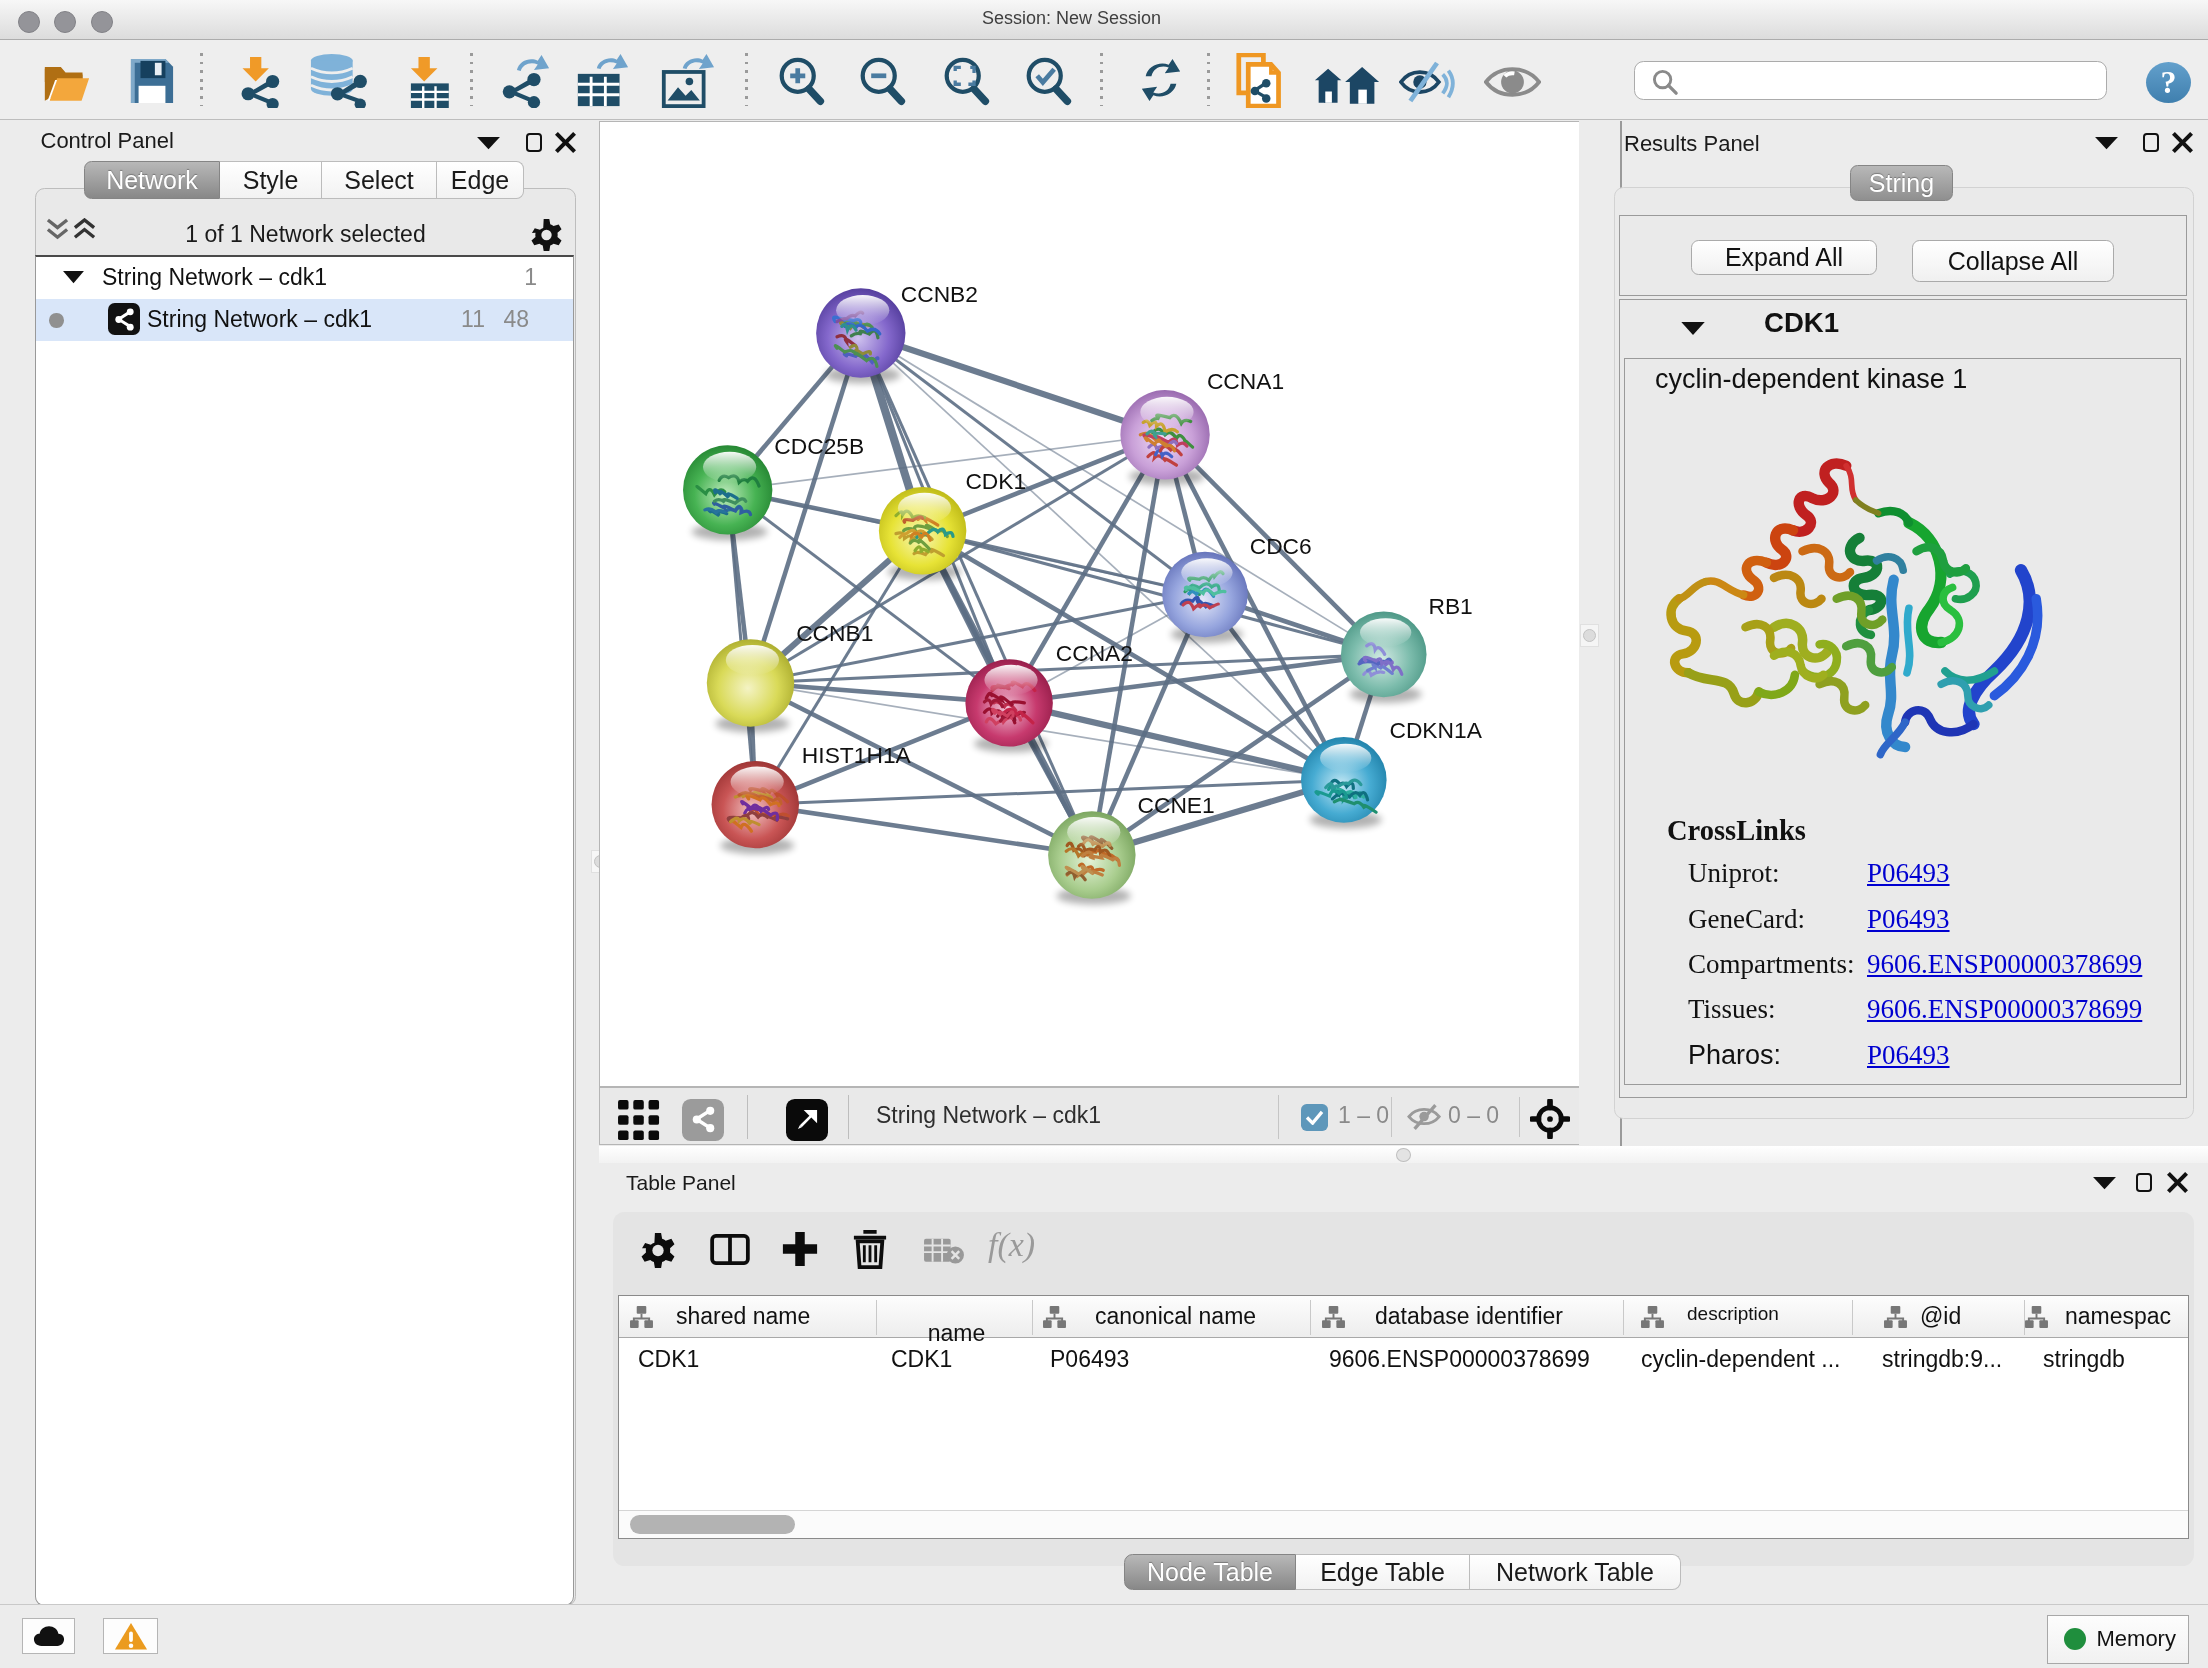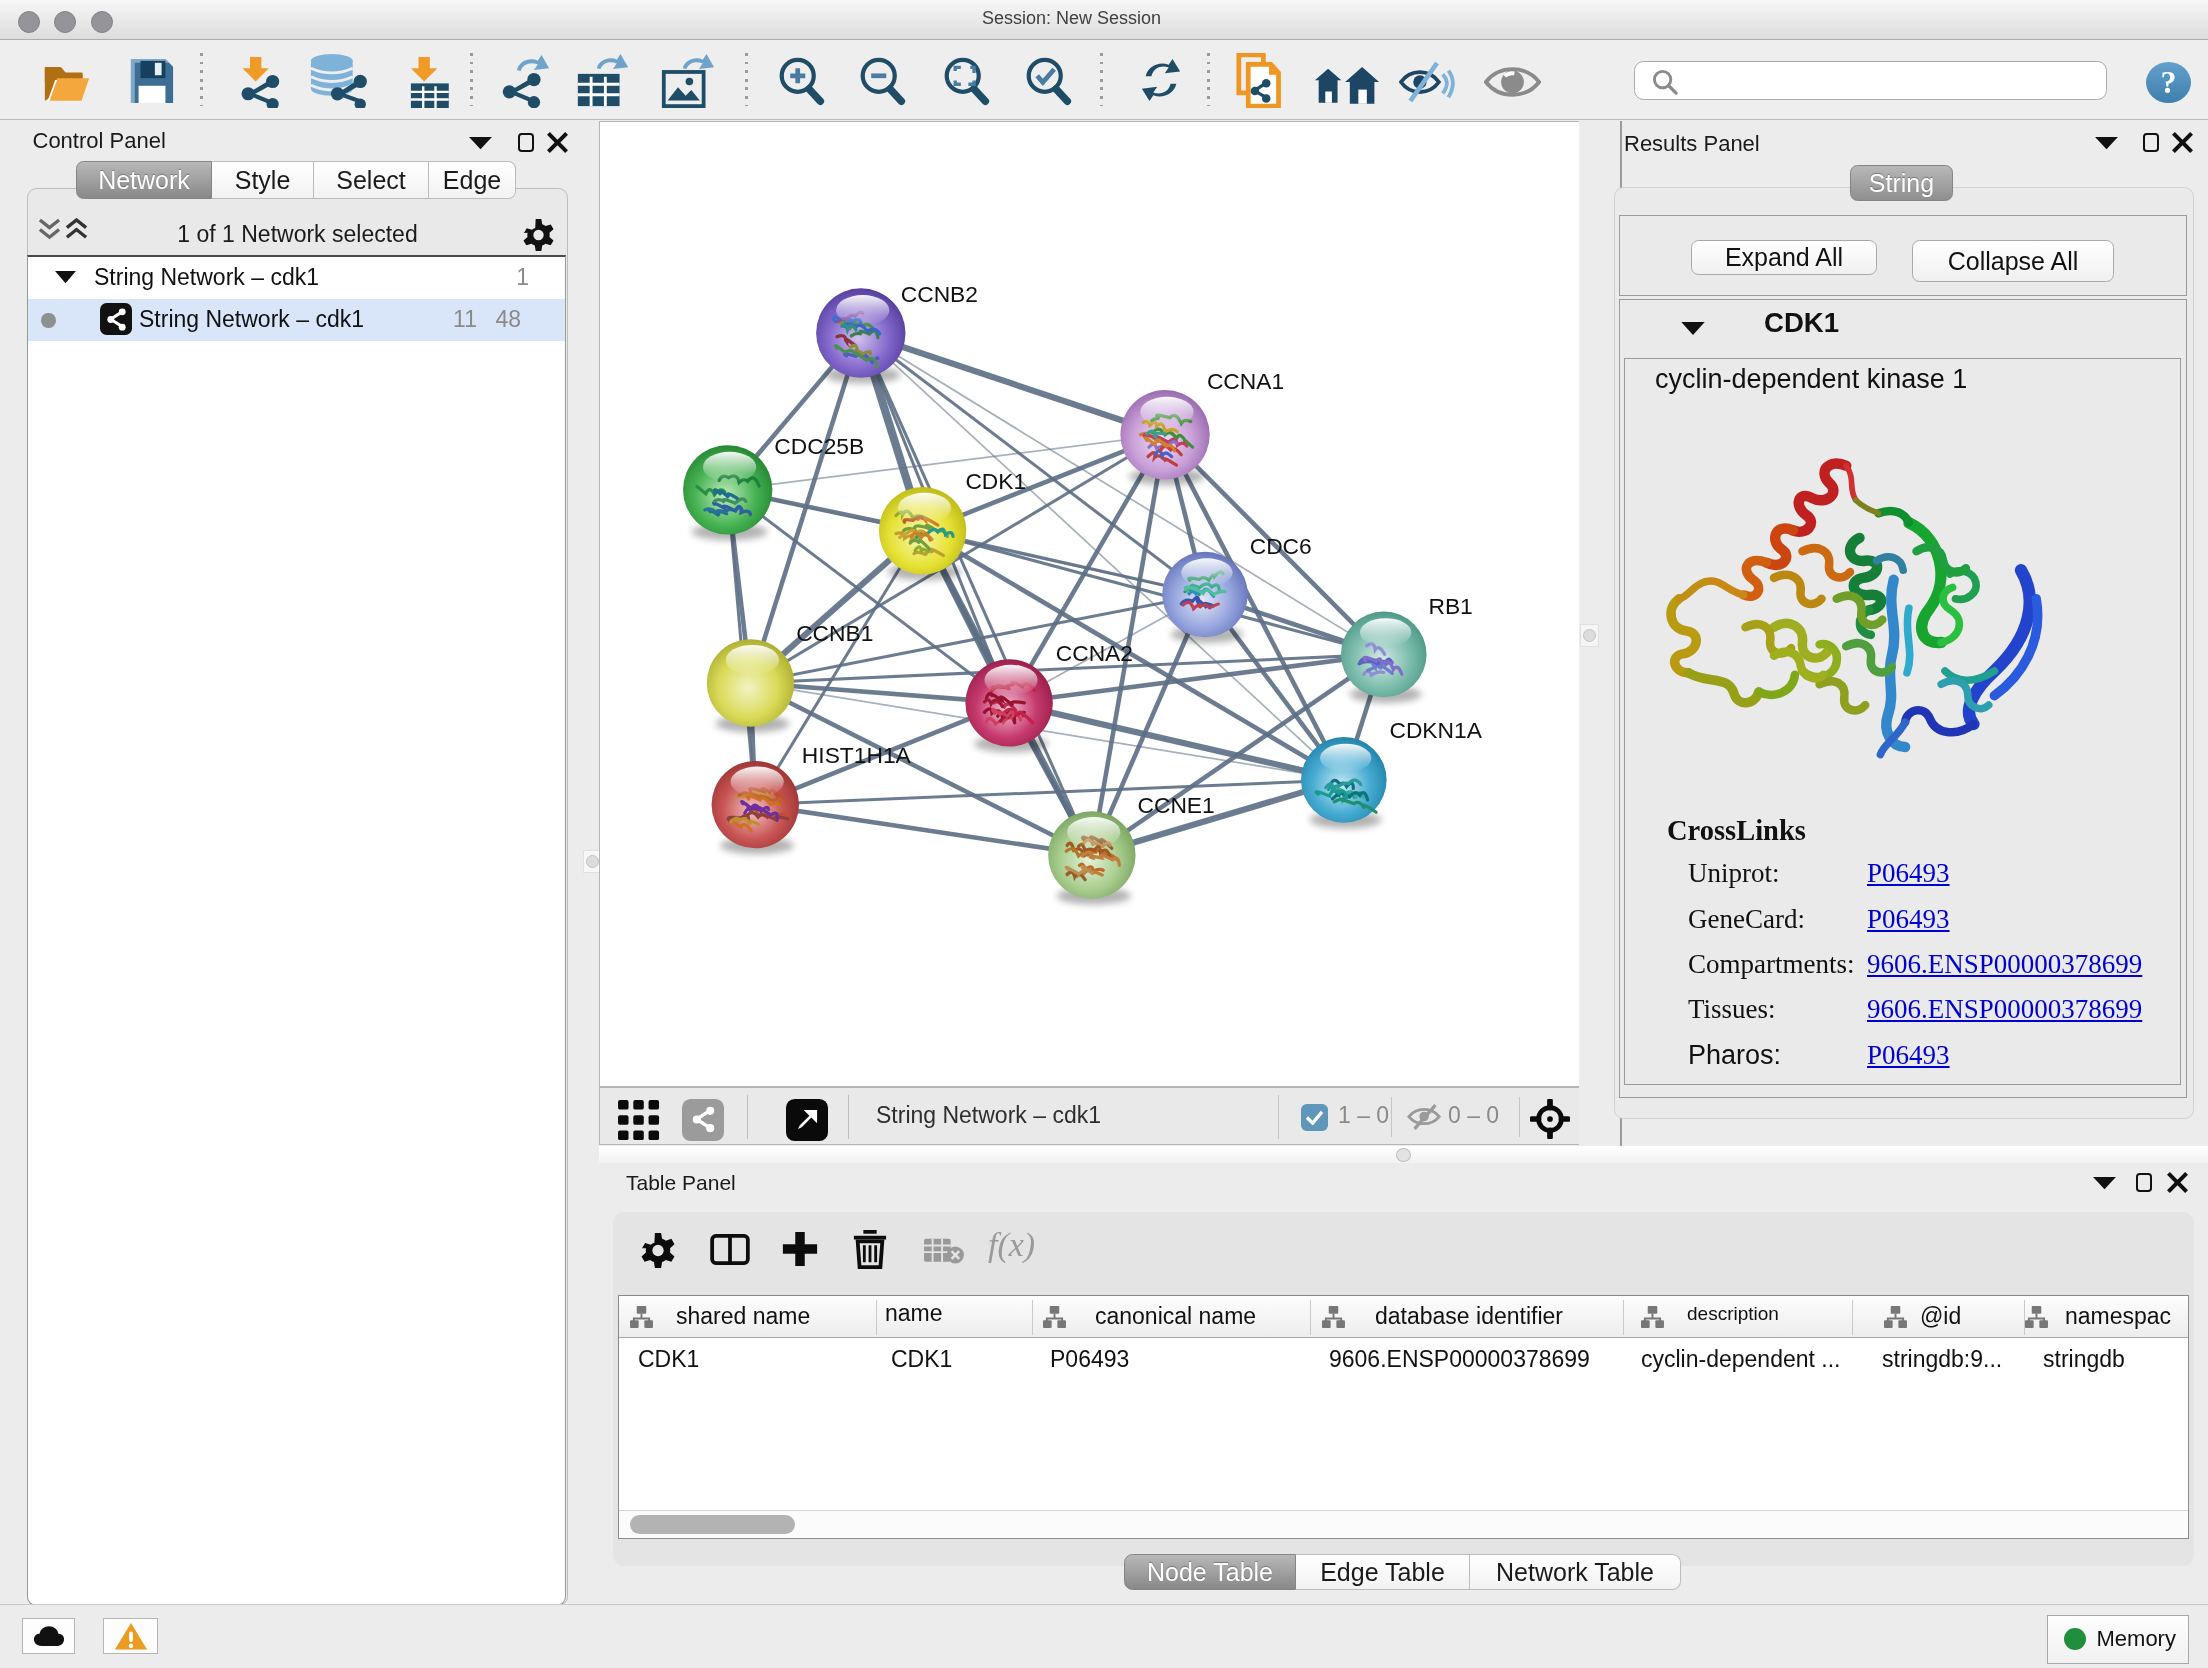--- a/index.html
+++ b/index.html
@@ -174,21 +174,21 @@
       <circle cx="11" cy="11" r="8.5" fill="none" stroke="#8a8a8a" stroke-width="3"></circle>
       <path d="M17 17 l8 8" stroke="#8a8a8a" stroke-width="3.5" stroke-linecap="round"></path>
     </svg>
   </div>
 
   <div class="abs" style="left:2146px;top:22px;width:45px;height:41px;border-radius:50%;background:linear-gradient(#63a0cc,#3f7fae);display:flex;align-items:center;justify-content:center">
     <span style="color:#fff;font-size:32px;font-weight:bold;font-family:'Liberation Serif',serif">?</span>
   </div>
 </div>
 
-<div class="abs" id="controlpanel" style="left:4px;top:121px;width:580px;height:1483px">
+<div class="abs" id="controlpanel" style="left:12px;top:121px;width:580px;height:1483px">
   <div class="abs" style="left:28.5px;top:6.7px;font-size:22px;color:#1a1a1a">Control Panel</div>
   <svg class="abs" style="left:464px;top:15px" width="25" height="14.3" viewBox="0 0 26 15">
       <path d="M1 1 H25 L13 14 Z" fill="#111"></path>
     </svg>
   <div class="abs" style="left:514px;top:12.4px;width:16px;height:19px;border:2.9px solid #111;border-radius:3.8px"></div>
   <svg class="abs" style="left:543px;top:11.4px" width="21" height="21" viewBox="0 0 22 22">
       <path d="M3 0 L11 8 L19 0 L22 3 L14 11 L22 19 L19 22 L11 14 L3 22 L0 19 L8 11 L0 3 Z" fill="#111"></path>
     </svg>
 
   <div class="abs" style="left:23px;top:67px;width:541px;height:1418px;background:#e9e9e9;border:1px solid #bdbdbd;border-radius:9.5px"></div>
@@ -743,21 +743,21 @@
     <div style="position:relative;width:100%;height:42px;background:linear-gradient(#fdfdfd,#ededed);border-bottom:1.9px solid #a8a8a8">
       <svg class="abs" style="left:11.4px;top:9.5px" width="23" height="22" viewBox="0 0 24 23">
           <g fill="#777">
             <rect x="7" y="0" width="10" height="8" rx="1"></rect>
             <rect x="0" y="15" width="9" height="8" rx="1"></rect>
             <rect x="15" y="15" width="9" height="8" rx="1"></rect>
             <path d="M11 8 h2 v4 h-2 Z M4 12 h16 v2 H4 Z M3 12 h2 v4 h-2 Z M19 12 h2 v4 h-2 Z"></path>
           </g>
         </svg>
       <div class="abs" style="left:57px;top:6.7px;width:171px;font-size:23px;color:#111">shared name</div>
-      <div class="abs" style="left:266px;top:4px;width:143px;font-size:23px;color:#111;">name</div>
+      <div class="abs" style="left:266px;top:24px;width:143px;font-size:23px;color:#111;text-align:center">name</div>
       <svg class="abs" style="left:424px;top:9.5px" width="23" height="22" viewBox="0 0 24 23">
           <g fill="#777">
             <rect x="7" y="0" width="10" height="8" rx="1"></rect>
             <rect x="0" y="15" width="9" height="8" rx="1"></rect>
             <rect x="15" y="15" width="9" height="8" rx="1"></rect>
             <path d="M11 8 h2 v4 h-2 Z M4 12 h16 v2 H4 Z M3 12 h2 v4 h-2 Z M19 12 h2 v4 h-2 Z"></path>
           </g>
         </svg>
       <div class="abs" style="left:476px;top:6.7px;font-size:23px;color:#111">canonical name</div>
       <svg class="abs" style="left:703px;top:9.5px" width="23" height="22" viewBox="0 0 24 23">

